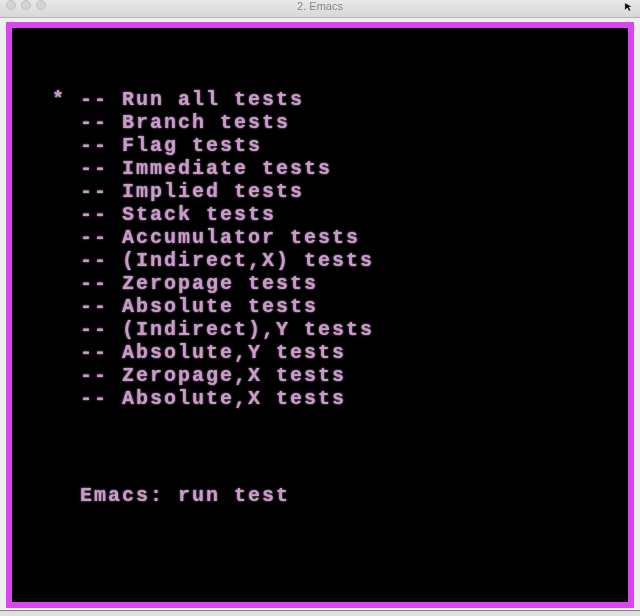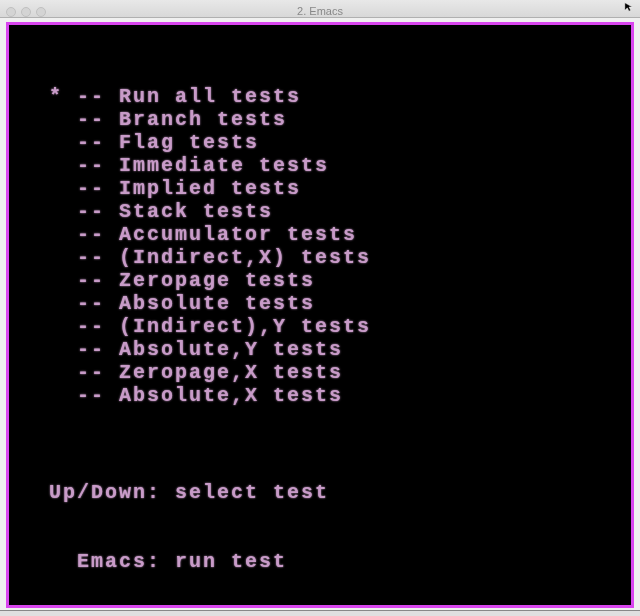--- a/index.html
+++ b/index.html
@@ -12,21 +12,21 @@
       height: 616px;
       background: #f0f0f0;
       font-family: -apple-system, BlinkMacSystemFont, sans-serif;
       overflow: hidden;
     }
     .titlebar {
       height: 18px;
       background: linear-gradient(#e8e8e8, #d8d8d8);
       border-bottom: 1px solid #b0b0b0;
       display: flex;
-      align-items: flex-end;
+      align-items: flex-start;
       position: relative;
     }
     .traffic-lights {
       display: flex;
       gap: 5px;
       padding-left: 6px;
     }
     .traffic-light {
       width: 10px;
       height: 10px;
@@ -40,21 +40,21 @@
       transform: translateX(-50%);
       font-size: 11px;
       color: #888;
     }
     .emulator-screen {
       margin: 4px 6px 16px 6px;
       background: #000;
       width: calc(100% - 12px);
       height: calc(100% - 30px);
       padding: 60px 20px 20px 40px;
-      border: 3px solid #d946ef;
+      border: 6px solid #d946ef;
       position: relative;
     }
     .menu-content {
       font-family: "Courier New", monospace;
       font-weight: bold;
       color: #c89bc8;
       font-size: 20px;
       line-height: 1.15;
       letter-spacing: 2px;
       text-shadow: 0 0 2px #c89bc8;
@@ -104,19 +104,18 @@
   <div class="window-title">2. Emacs</div>
 </div>
 
 <svg class="cursor-nw" viewBox="0 0 12 12">
   <path d="M1 1 L1 10 L4 7 L6 11 L8 10 L6 6 L10 6 Z" fill="#000" stroke="#fff" stroke-width="0.5"></path>
 </svg>
 
 <div class="emulator-screen">
   <div class="menu-content" id="menu-list"><span class="menu-item">* -- Run all tests</span><span class="menu-item">  -- Branch tests</span><span class="menu-item">  -- Flag tests</span><span class="menu-item">  -- Immediate tests</span><span class="menu-item">  -- Implied tests</span><span class="menu-item">  -- Stack tests</span><span class="menu-item">  -- Accumulator tests</span><span class="menu-item">  -- (Indirect,X) tests</span><span class="menu-item">  -- Zeropage tests</span><span class="menu-item">  -- Absolute tests</span><span class="menu-item">  -- (Indirect),Y tests</span><span class="menu-item">  -- Absolute,Y tests</span><span class="menu-item">  -- Zeropage,X tests</span><span class="menu-item">  -- Absolute,X tests</span></div>
   <div class="instructions">
-    <span class="menu-item">Up/Down: select test</span>
     <span class="menu-item">  Emacs: run test</span>
     
   </div>
 </div>
 
 <div class="statusbar"></div>
 
 </body></html>

